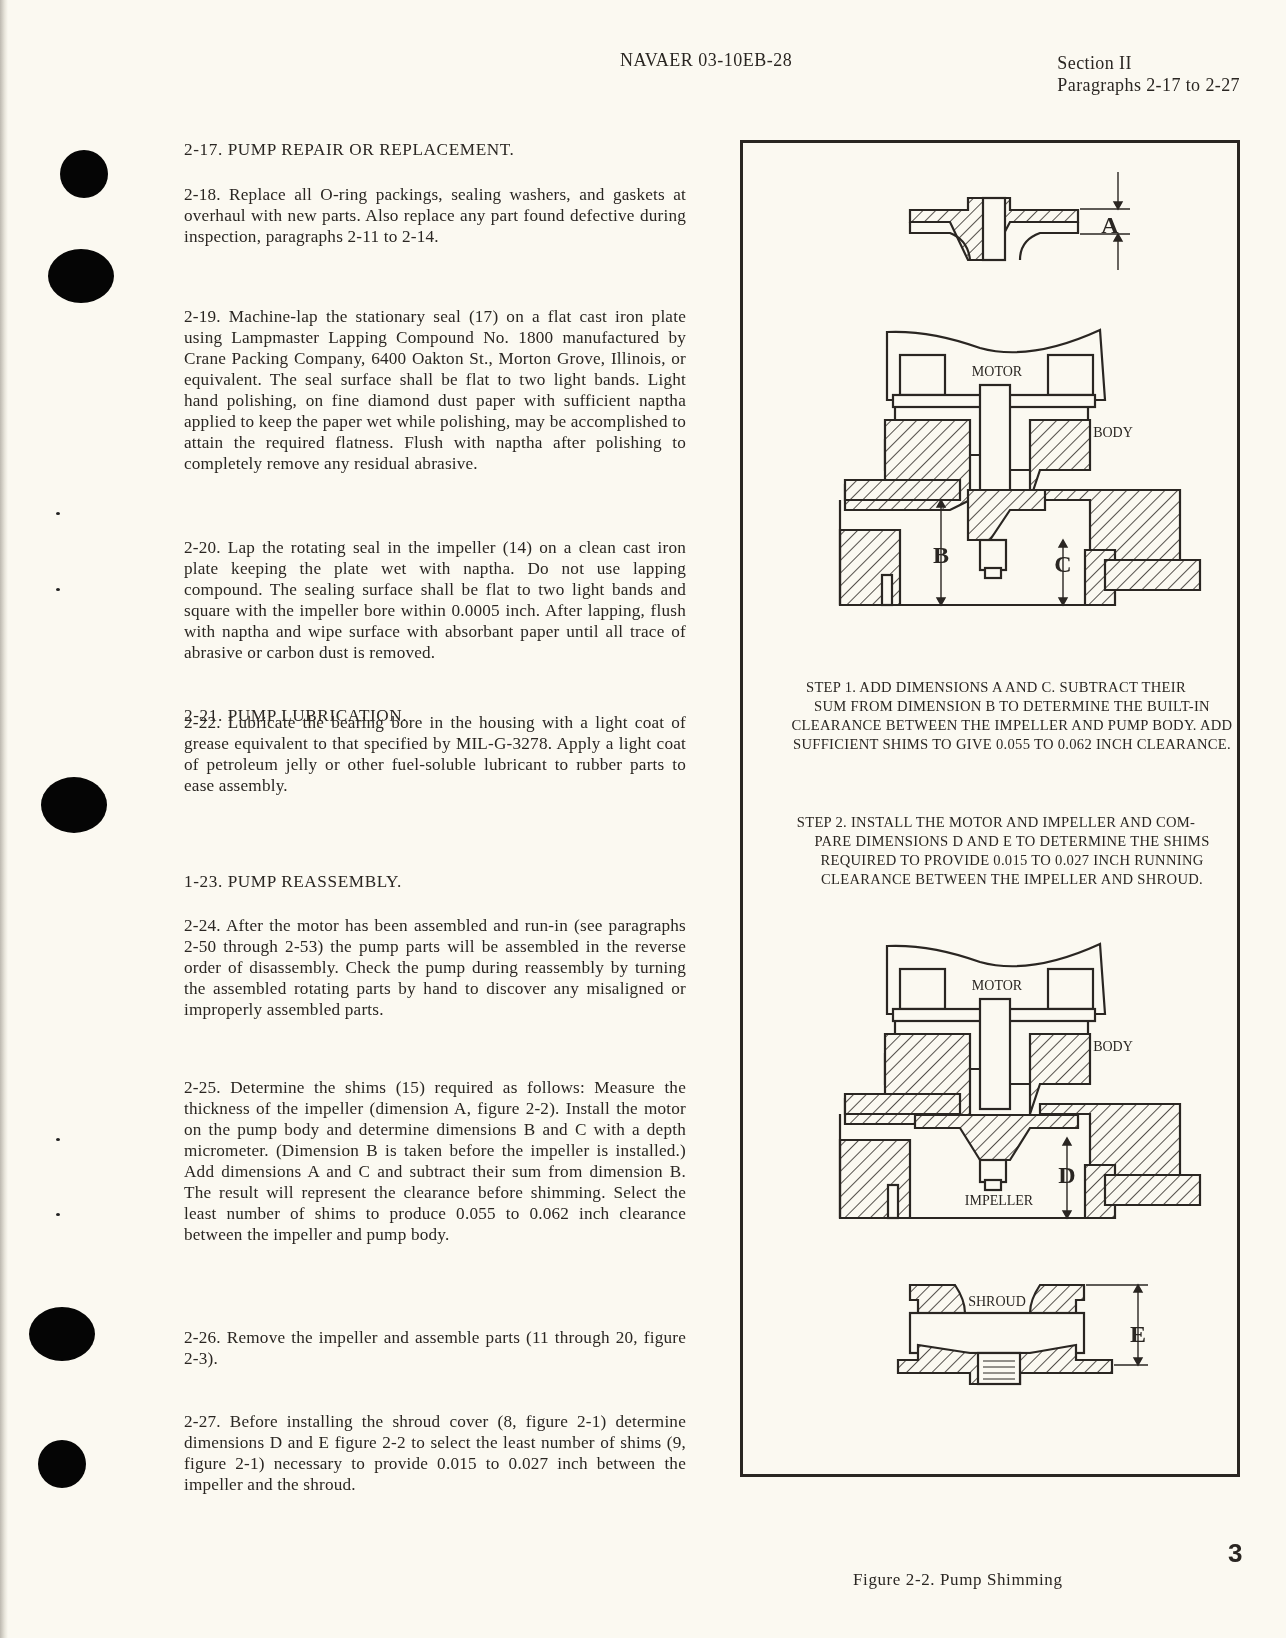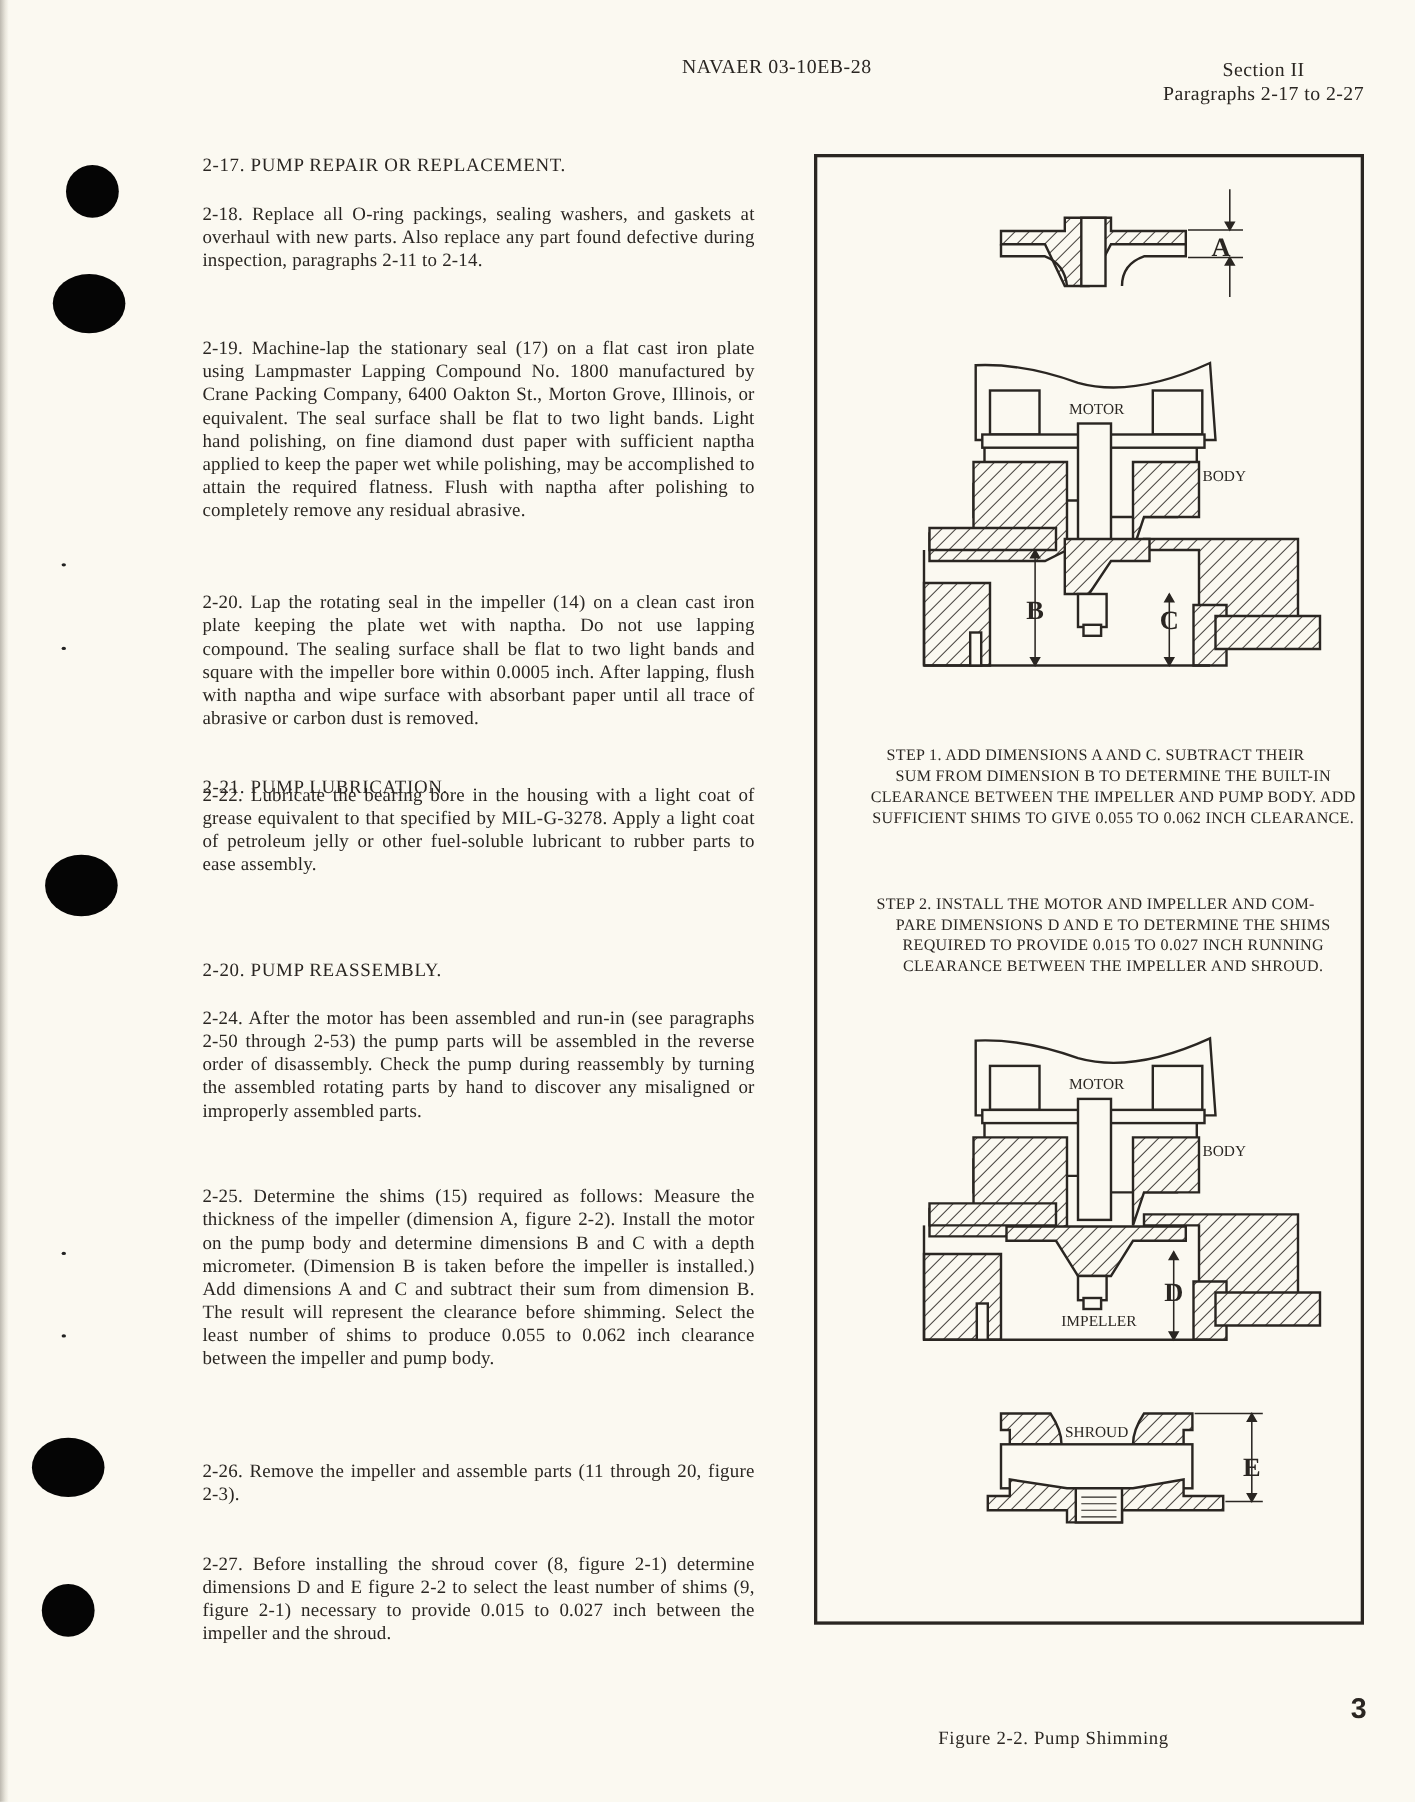--- a/index.html
+++ b/index.html
@@ -8,21 +8,21 @@
     background: #fbf9f1;
     font-family: "Liberation Serif", "DejaVu Serif", serif;
     color: #2a2622;
   }
   .edge { position: absolute; left: 0; top: 0; width: 8px; height: 1638px;
     background: linear-gradient(to right, #bdb9b0, #e9e6dc 60%, #fbf9f1); }
   .hole { position: absolute; background: #050505; border-radius: 50%; }
   .tick { position: absolute; background: #222; border-radius: 50%; width: 4px; height: 3px; }
 
   .hdr-left { position: absolute; left: 620px; top: 50px; font-size: 18px; letter-spacing: 0.5px; }
-  .hdr-right { position: absolute; right: 46px; top: 52px; text-align: center; font-size: 18px; line-height: 22px; letter-spacing: 0.4px; }
+  .hdr-right { position: absolute; right: 46px; top: 52px; text-align: left; font-size: 18px; line-height: 22px; letter-spacing: 0.4px; }
   .para { position: absolute; left: 184px; width: 502px; font-size: 17.2px; line-height: 21px; text-align: justify; letter-spacing: 0.2px; }
   .heading { position: absolute; left: 184px; font-size: 17.2px; letter-spacing: 0.6px; }
 
   .figbox { position: absolute; left: 740px; top: 140px; width: 500px; height: 1337px;
     border: 3px solid #2a2622; box-sizing: border-box; }
   .step { position: absolute; left: 751px; width: 490px; font-size: 14.6px; line-height: 19px; letter-spacing: 0.3px; text-align: center; }
   .step .first { display: block; }
   .step .indent { display: block; padding-left: 32px; }
   .caption { position: absolute; left: 853px; top: 1570px; font-size: 17px; letter-spacing: 0.6px; }
   .pagenum { position: absolute; left: 1228px; top: 1538px; font-family: "Liberation Sans", "DejaVu Sans", sans-serif; font-weight: bold; font-size: 26px; }
@@ -49,21 +49,21 @@
   <div>Section II</div>
   <div>Paragraphs 2-17 to 2-27</div>
 </div>
 
 <div class="heading" style="top:140px;">2-17.  PUMP REPAIR OR REPLACEMENT.</div>
 <div class="para" style="top:184px;">2-18.  Replace all O-ring packings, sealing washers, and gaskets at overhaul with new parts. Also replace any part found defective during inspection, paragraphs 2-11 to 2-14.</div>
 <div class="para" style="top:306px;">2-19.  Machine-lap the stationary seal (17) on a flat cast iron plate using Lampmaster Lapping Compound No. 1800 manufactured by Crane Packing Company, 6400 Oakton St., Morton Grove, Illinois, or equivalent. The seal surface shall be flat to two light bands. Light hand polishing, on fine diamond dust paper with sufficient naptha applied to keep the paper wet while polishing, may be accomplished to attain the required flatness. Flush with naptha after polishing to completely remove any residual abrasive.</div>
 <div class="para" style="top:537px;">2-20.  Lap the rotating seal in the impeller (14) on a clean cast iron plate keeping the plate wet with naptha. Do not use lapping compound. The sealing surface shall be flat to two light bands and square with the impeller bore within 0.0005 inch. After lapping, flush with naptha and wipe surface with absorbant paper until all trace of abrasive or carbon dust is removed.</div>
 <div class="heading" style="top:706px;">2-21.  PUMP LUBRICATION.</div>
 <div class="para" style="top:712px;">2-22.  Lubricate the bearing bore in the housing with a light coat of grease equivalent to that specified by MIL-G-3278. Apply a light coat of petroleum jelly or other fuel-soluble lubricant to rubber parts to ease assembly.</div>
-<div class="heading" style="top:872px;">2-20.  PUMP REASSEMBLY.</div>
+<div class="heading" style="top:872px;">1-23.  PUMP REASSEMBLY.</div>
 <div class="para" style="top:915px;">2-24.  After the motor has been assembled and run-in (see paragraphs 2-50 through 2-53) the pump parts will be assembled in the reverse order of disassembly. Check the pump during reassembly by turning the assembled rotating parts by hand to discover any misaligned or improperly assembled parts.</div>
 <div class="para" style="top:1077px;">2-25.  Determine the shims (15) required as follows: Measure the thickness of the impeller (dimension A, figure 2-2). Install the motor on the pump body and determine dimensions B and C with a depth micrometer. (Dimension B is taken before the impeller is installed.) Add dimensions A and C and subtract their sum from dimension B. The result will represent the clearance before shimming. Select the least number of shims to produce 0.055 to 0.062 inch clearance between the impeller and pump body.</div>
 <div class="para" style="top:1327px;">2-26.  Remove the impeller and assemble parts (11 through 20, figure 2-3).</div>
 <div class="para" style="top:1411px;">2-27.  Before installing the shroud cover (8, figure 2-1) determine dimensions D and E figure 2-2 to select the least number of shims (9, figure 2-1) necessary to provide 0.015 to 0.027 inch between the impeller and the shroud.</div>
 
 <div class="figbox"></div>
 
 <svg width="1286" height="1638" viewBox="0 0 1286 1638" style="left:0;top:0;">
   <defs>
     <pattern id="hatch" patternUnits="userSpaceOnUse" width="9" height="9" patternTransform="rotate(45)">

